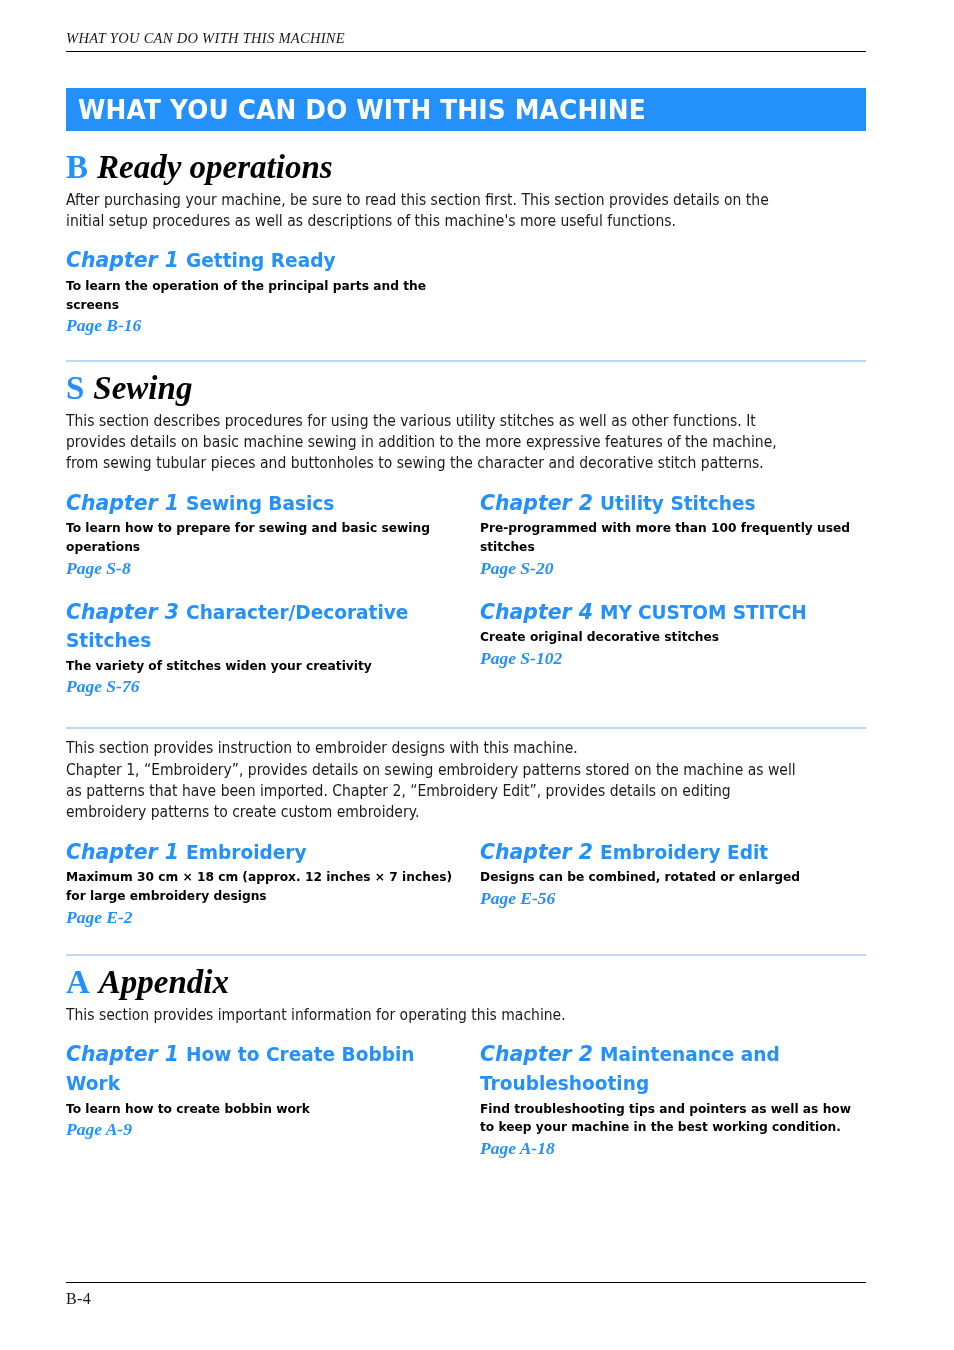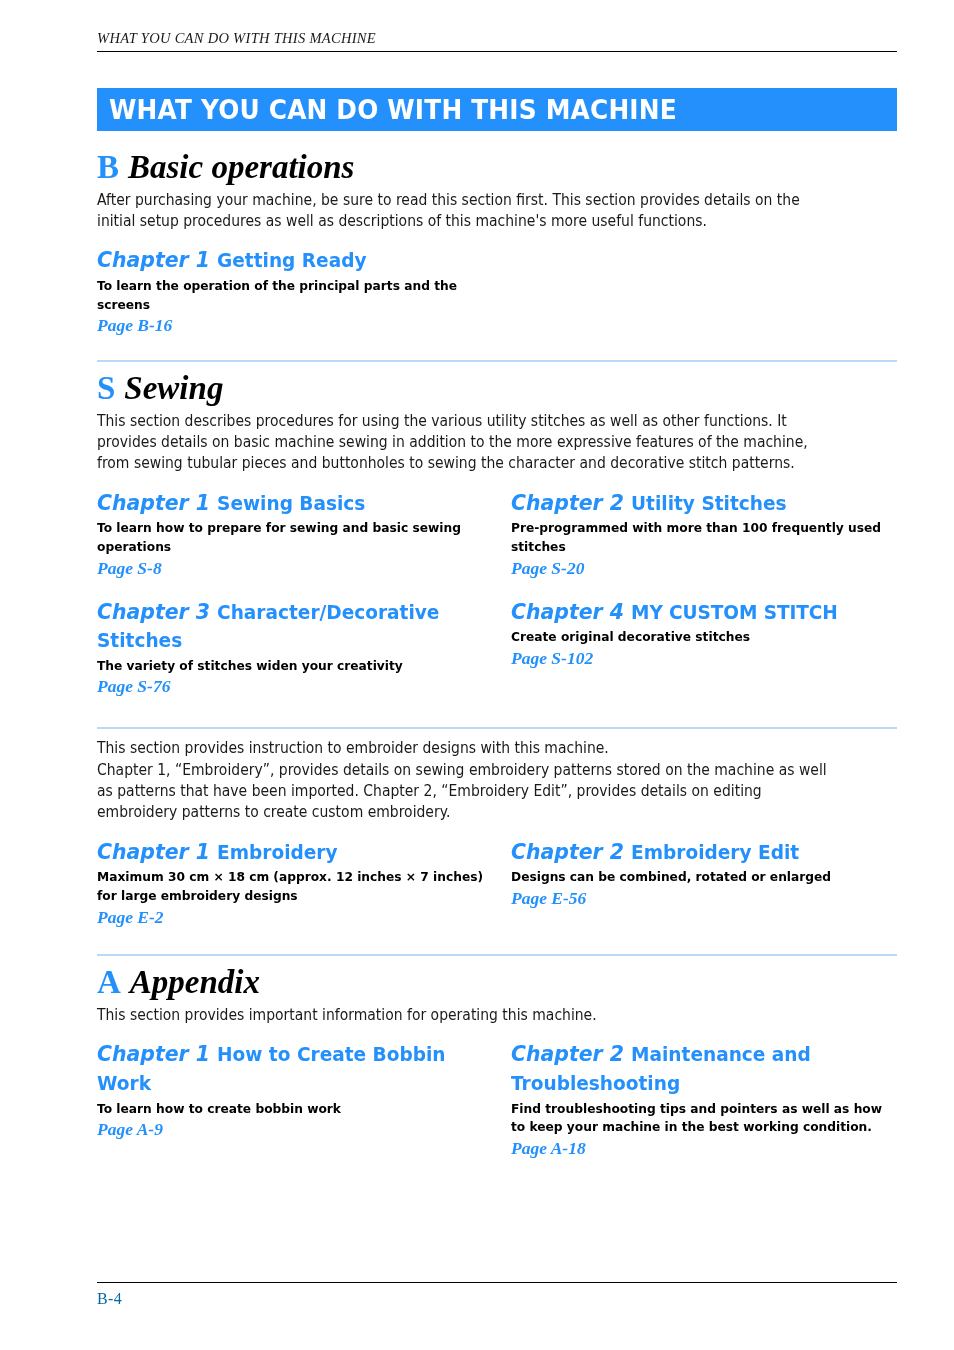--- a/index.html
+++ b/index.html
@@ -14,21 +14,20 @@
     font-family: "Liberation Sans", sans-serif;
     color: #000000;
     overflow: hidden;
   }
 
   .page {
     position: absolute;
     left: 0; top: 0;
     width: 788px;
     height: 1350px;
-    margin-left: 31px;
   }
 
   
   .running-header {
     position: absolute;
     left: 66px;
     top: 30px;
     width: 800px;
   }
   .running-header .rh-text {
@@ -189,21 +188,21 @@
     top: 1282px;
     width: 800px;
   }
   .footer .ft-rule {
     border-top: 1.8px solid #000000;
     width: 800px;
   }
   .footer .ft-page {
     font-family: "Liberation Serif", serif;
     font-size: 16px;
-    color: #0369a1;
+    color: #0f172a;
     margin-top: 7px;
     letter-spacing: 0.4px;
   }
 </style>
 </head>
 <body>
 
 <div class="page">
 
   <div class="running-header">
@@ -212,21 +211,21 @@
   </div>
 
   <div class="banner">
     <div class="banner-title">WHAT YOU CAN DO WITH THIS MACHINE</div>
   </div>
 
   <div class="content">
 
     <div class="section sec-basic">
       <div class="sec-heading">
-        <span class="sec-letter">B</span><span class="sec-name">Basic operations</span>
+        <span class="sec-letter">B</span><span class="sec-name">Ready operations</span>
       </div>
       <div class="sec-desc">After purchasing your machine, be sure to read this section first. This section provides details on the
 initial setup procedures as well as descriptions of this machine's more useful functions.</div>
       <div class="chapters single">
         <div class="chapter">
           <div class="ch-title">
             <span class="ch-num">Chapter 1</span>
             <span class="ch-name">Getting Ready</span>
           </div>
           <div class="ch-desc">To learn the operation of the principal parts and the

